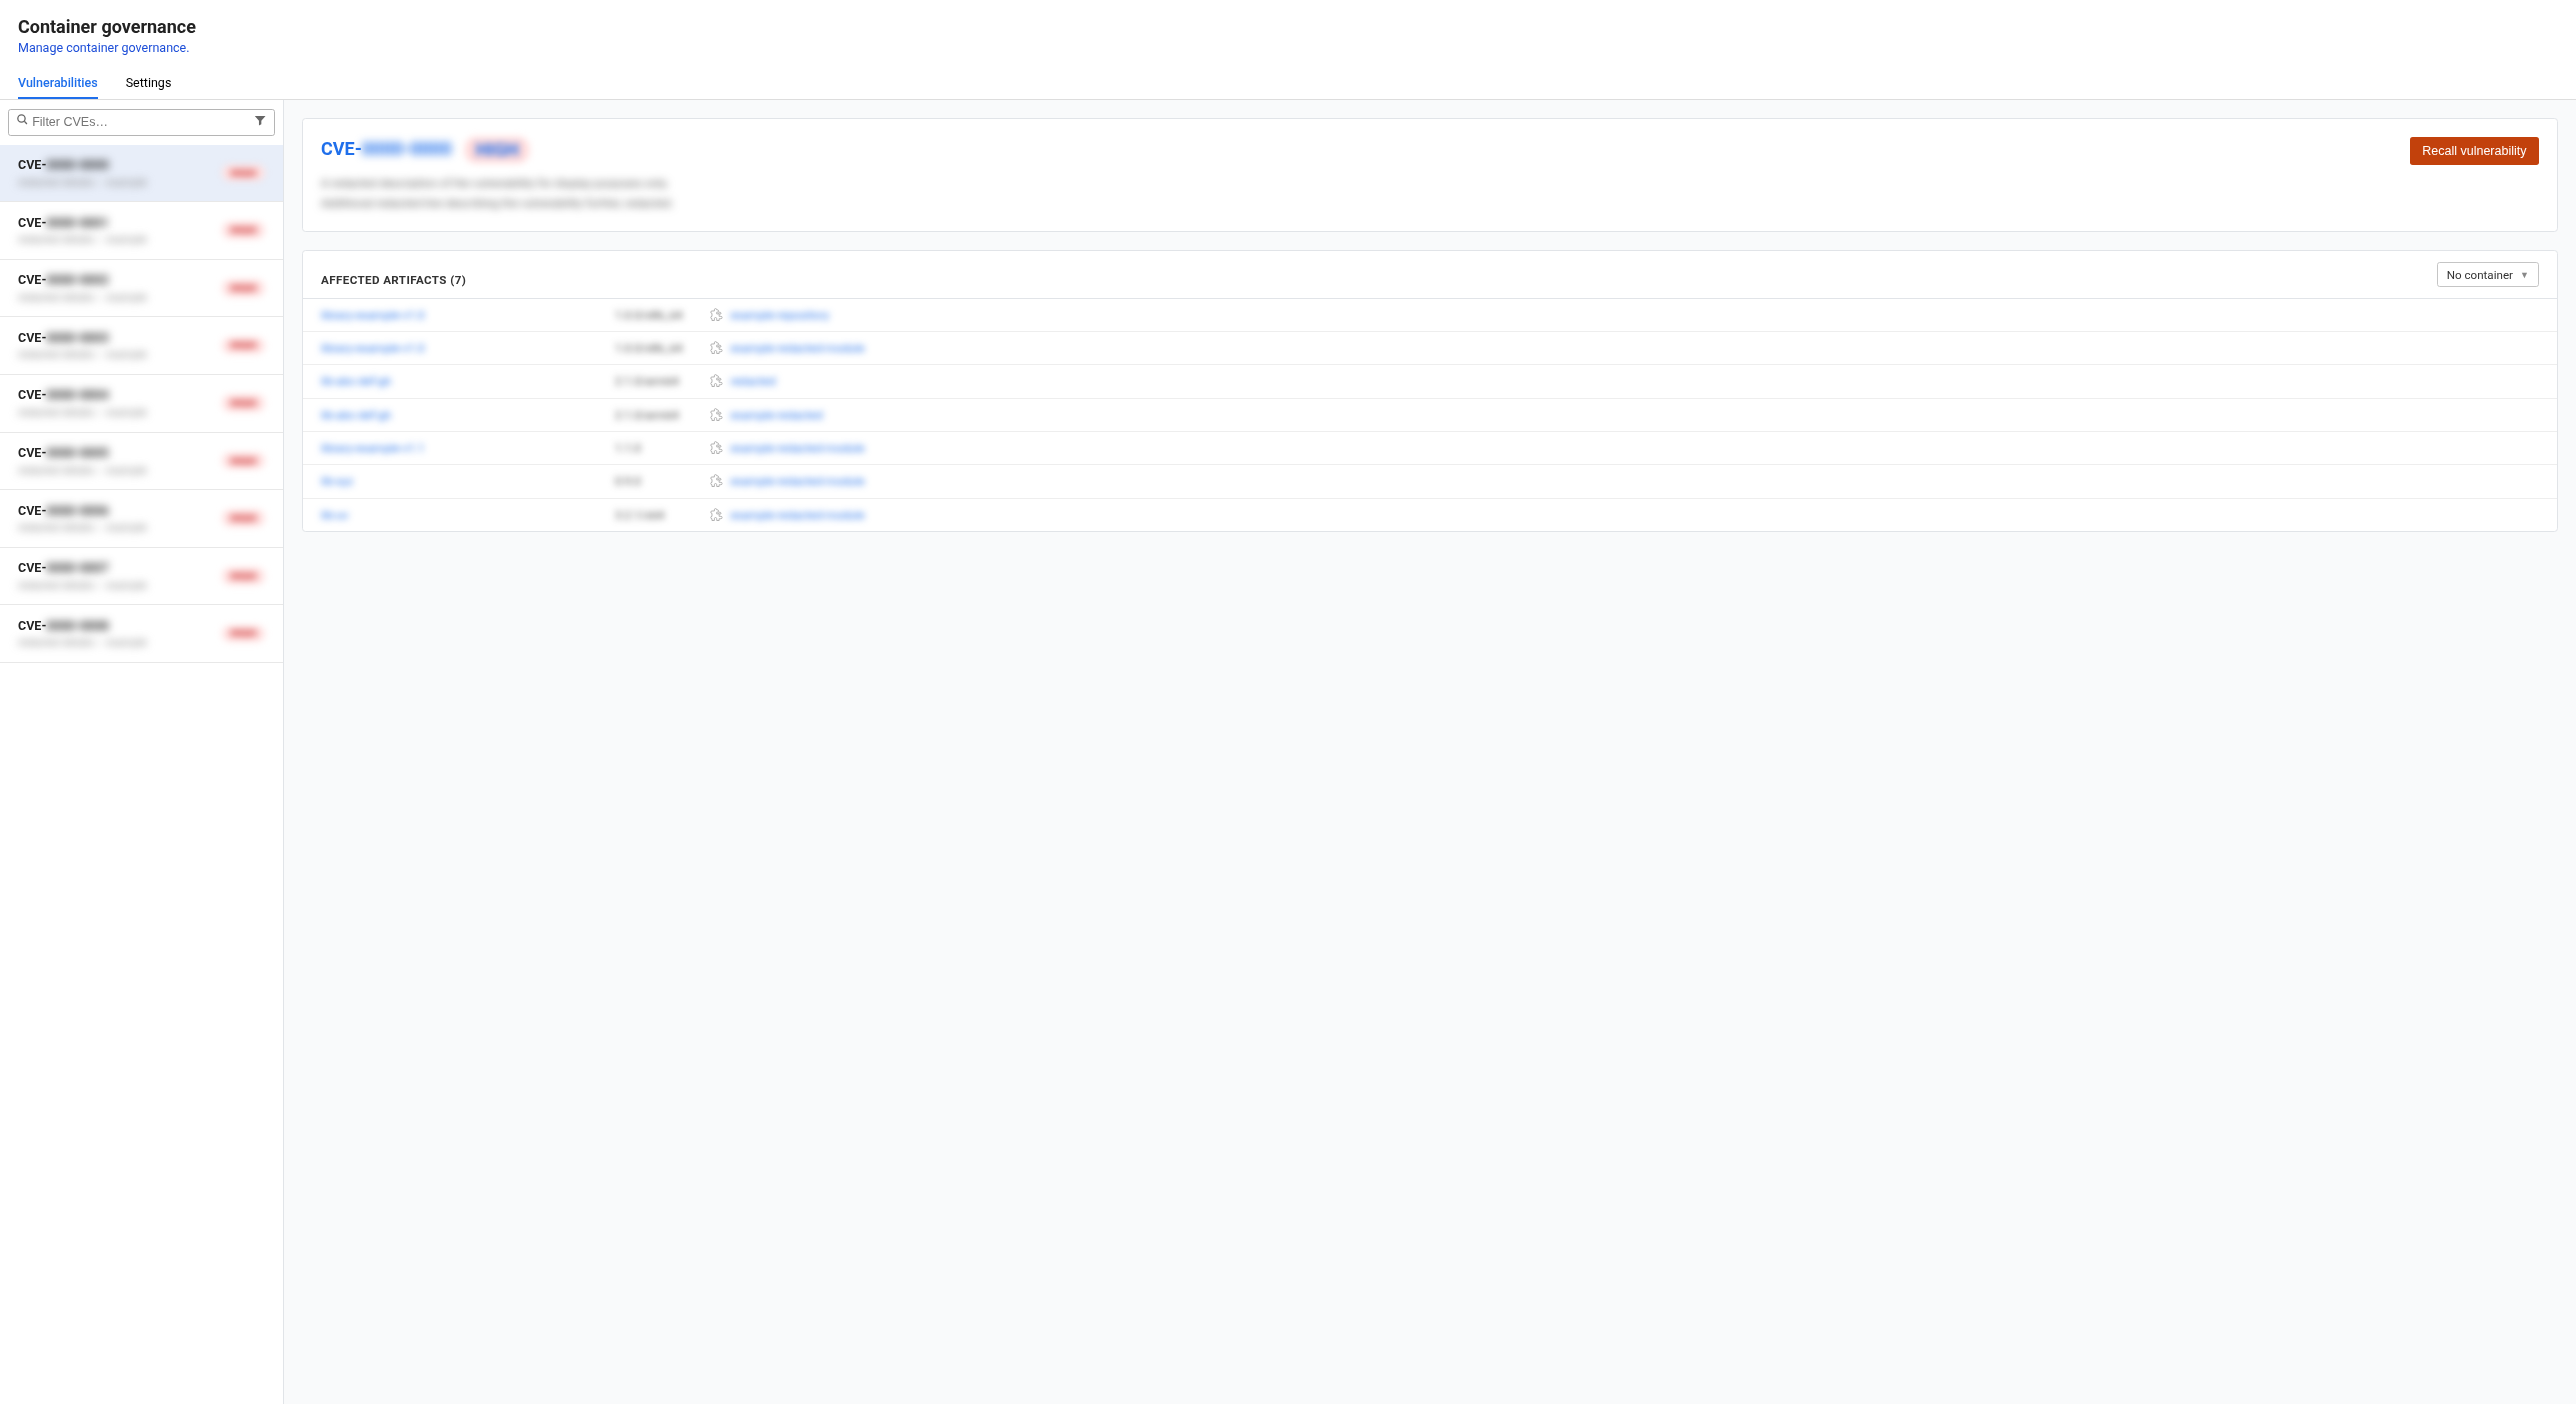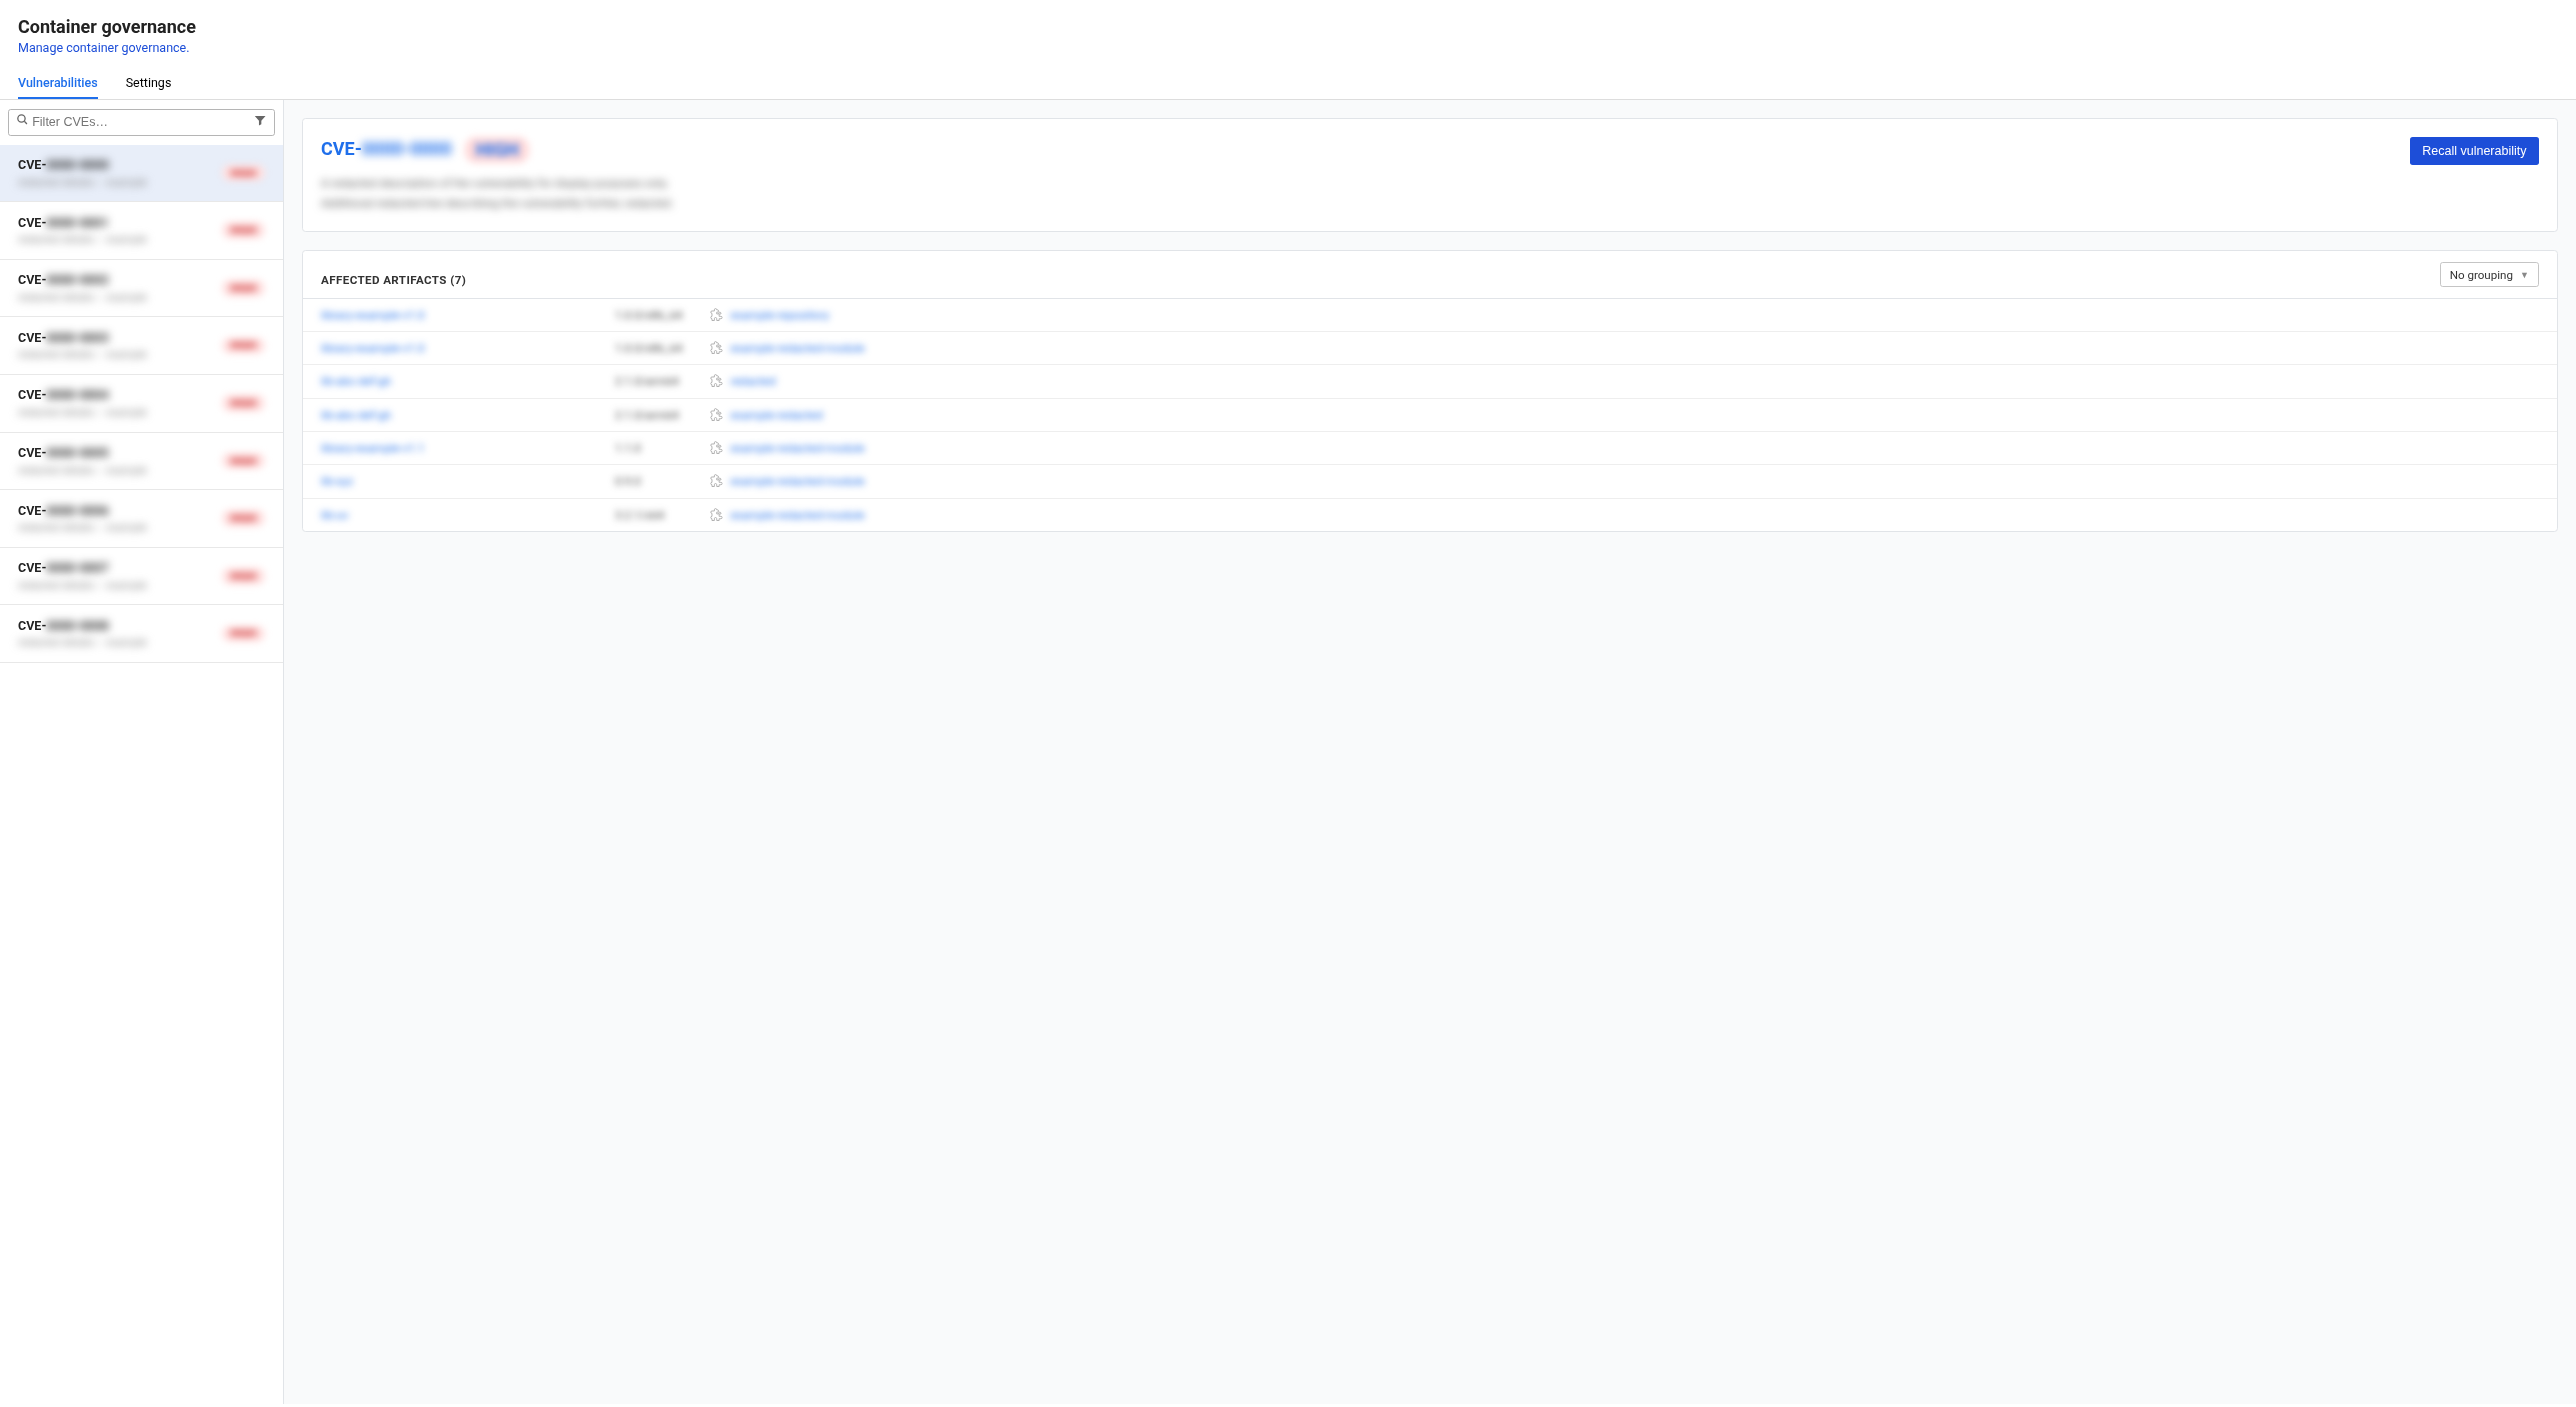--- a/index.html
+++ b/index.html
@@ -151,21 +151,21 @@
 .detail-title-badge {
   display: inline-block;
   background: #ffdada;
   border-radius: 10.7px;
   padding: 2.7px 10.7px;
   margin-left: 9px;
   vertical-align: middle;
   filter: blur(3.6px);
 }
 .recall-btn {
-  background: #1d4ed8;
+  background: #c2410c;
   color: #fff;
   border: none;
   border-radius: 2.7px;
   padding: 7.1px 12.5px;
   font-size: 12.5px;
   font-weight: 500;
   cursor: pointer;
 }
 .detail-desc {
   margin-top: 9px;
@@ -365,21 +365,21 @@
       <div class="detail-desc">
         <div class="blurred">A redacted description of the vulnerability for display purposes only.</div>
         <div class="blurred">Additional redacted line describing the vulnerability further, redacted.</div>
       </div>
     </div>
 
     <div class="panel artifacts-panel">
       <div class="artifacts-header">
         <div class="title">AFFECTED ARTIFACTS (7)</div>
         <div class="grouping-select">
-          <span>No grouping</span>
+          <span>No container</span>
           <span class="chev">▼</span>
         </div>
       </div>
       <div id="artifact-rows">
           <div class="artifact-row">
             <div class="artifact-col1 blurred-light">library-example-v1.0</div>
             <div class="artifact-col2 blurred-light">1.0.0/x86_64</div>
             <div class="artifact-col3">
               <svg class="puzzle-icon" viewBox="0 0 24 24">
                 <path d="M14 3a2 2 0 1 1 0 4h-1v3h3V9a2 2 0 1 1 4 0v1h-3v4h3a2 2 0 1 1 0 4h-3v3h-4v-3a2 2 0 1 0-4 0v3H5v-3a2 2 0 1 1 0-4h0V9a2 2 0 1 1 0-4h4V3a2 2 0 0 1 2-2 2 2 0 0 1 2 2z"></path>

